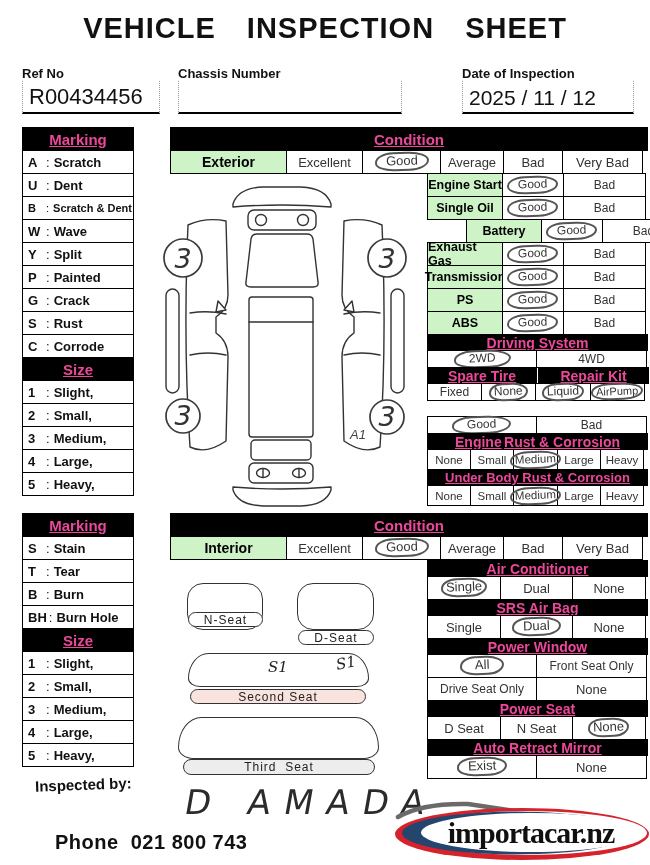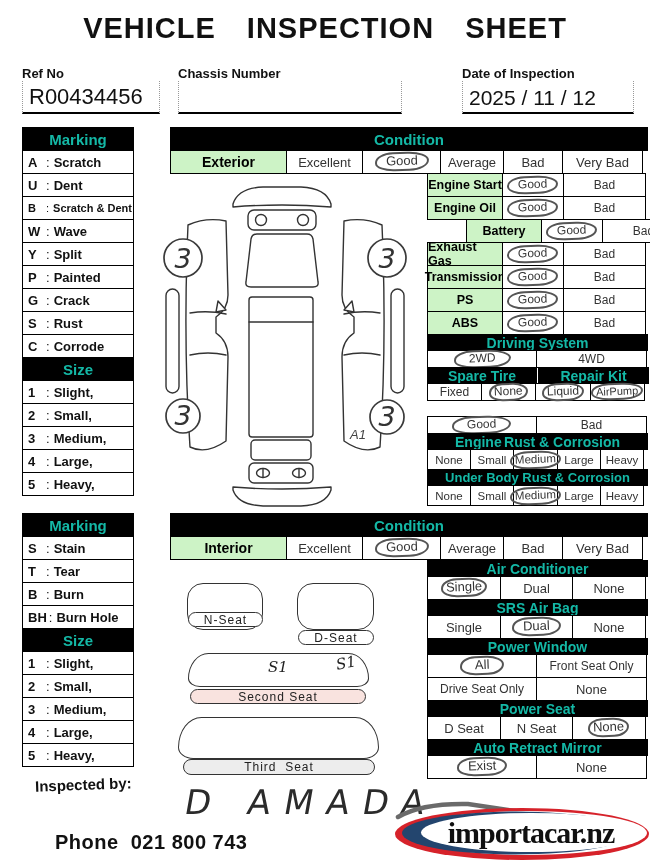--- a/index.html
+++ b/index.html
@@ -2,21 +2,21 @@
 <html><head>
 <meta charset="utf-8">
 <style>
   html,body{margin:0;padding:0;background:#fff;}
   #sheet{position:relative;width:650px;height:865px;background:#fff;font-family:"Liberation Sans",sans-serif;color:#111;overflow:hidden;}
   .abs{position:absolute;}
   .title{top:12px;left:0;width:100%;text-align:center;font-size:29px;font-weight:bold;letter-spacing:1px;word-spacing:22px;}
   .flabel{font-size:13px;font-weight:600;color:#111;}
   .fbox{border-bottom:2px solid #000;border-left:1px dotted #999;border-right:1px dotted #999;background:#fff;display:flex;align-items:flex-end;padding:0 6px 2px;box-sizing:border-box;}
   .fval{font-size:22px;color:#111;}
-  .h{background:#000;color:#14b8a6;display:flex;align-items:center;justify-content:center;font-weight:700;font-size:14px;box-sizing:border-box;}
+  .h{background:#000;color:#ec4899;display:flex;align-items:center;justify-content:center;font-weight:700;font-size:14px;box-sizing:border-box;text-decoration:underline;}
   .h.big{font-size:15px;font-weight:600;}
   .r{display:flex;}
   .c{box-sizing:border-box;border:1px solid #000;background:#fff;display:flex;align-items:center;justify-content:center;font-size:13px;color:#333;flex:0 0 auto;}
   .c + .c{margin-left:-1px;}
   .green{background:#cdf3c6;font-weight:700;color:#000;}
   .sm .c{font-size:11.5px;}
   .lg{box-sizing:border-box;border:1px solid #000;background:#fff;display:flex;align-items:center;padding-left:5px;font-size:13px;font-weight:600;color:#111;width:112px;height:24px;}
   .lc{display:inline-block;min-width:16px;}
   .ls{margin:0 4px 0 2px;font-weight:400;}
   .ll{font-weight:600;}
@@ -137,21 +137,21 @@
   </div>
 
   <div class="abs r" style="left:427px;top:173px;">
     <div class="c green" style="width:76px;height:24px;font-size:12.5px;">Engine Start</div>
     <div class="c" style="width:62px;height:24px;font-size:12px;">
         <span class="mk">Good</span>
       </div>
     <div class="c" style="width:83px;height:24px;font-size:12px;">Bad</div>
   </div>
   <div class="abs r" style="left:427px;top:196px;">
-    <div class="c green" style="width:76px;height:24px;font-size:12.5px;">Engine Oil</div>
+    <div class="c green" style="width:76px;height:24px;font-size:12.5px;">Single Oil</div>
     <div class="c" style="width:62px;height:24px;font-size:12px;">
         <span class="mk">Good</span>
       </div>
     <div class="c" style="width:83px;height:24px;font-size:12px;">Bad</div>
   </div>
   <div class="abs r" style="left:427px;top:219px;">
     <div class="c green" style="width:76px;height:24px;font-size:12.5px;margin-left:39px;">Battery</div>
     <div class="c" style="width:62px;height:24px;font-size:12px;">
         <span class="mk">Good</span>
       </div>

